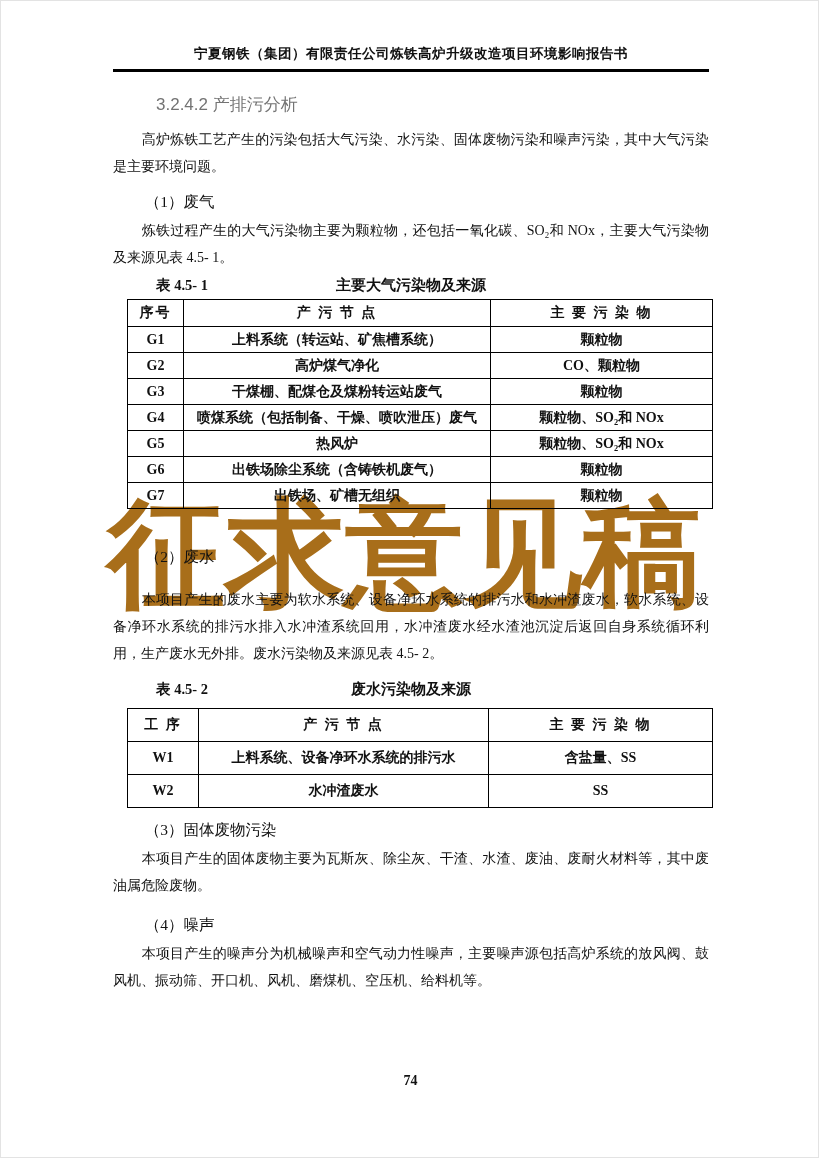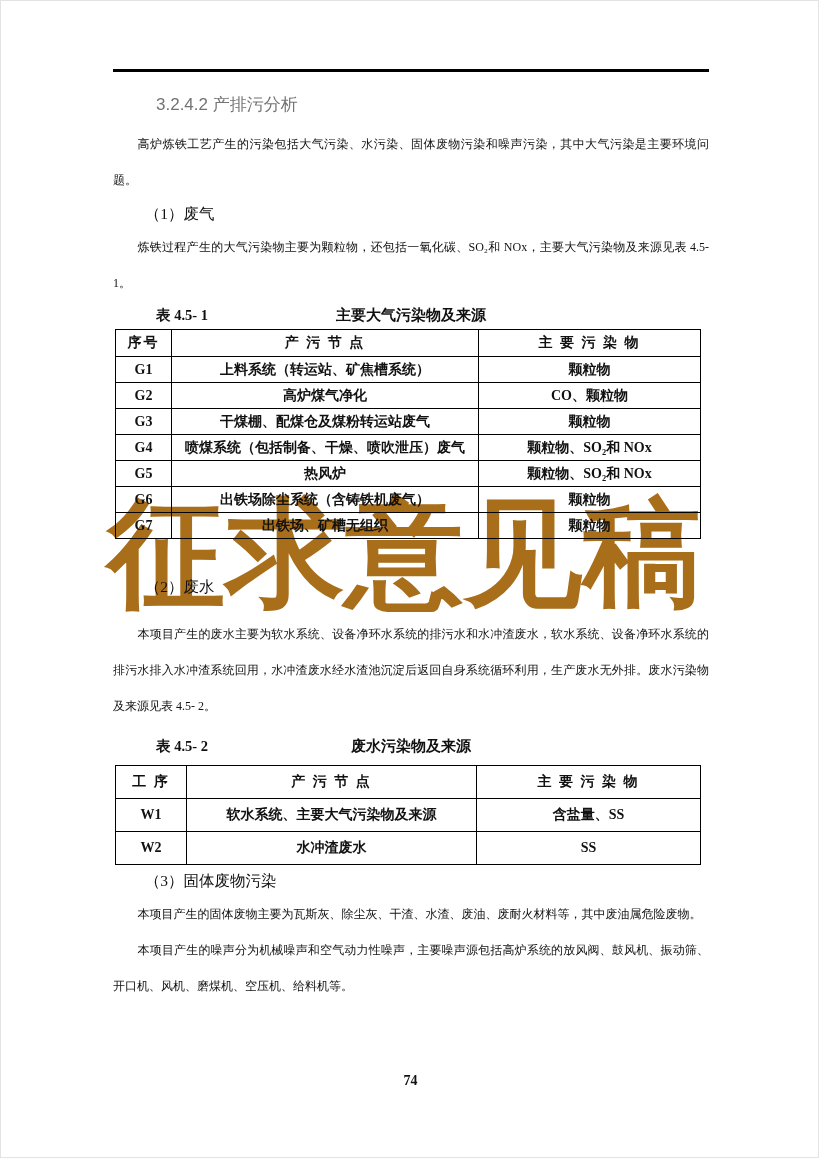--- a/index.html
+++ b/index.html
@@ -59,32 +59,32 @@
   h3.sec-heading {
     margin-top: 21px;
     padding-left: 43px;
     font-family: "Liberation Sans", "DejaVu Sans", sans-serif;
     font-weight: 500;
     font-size: 17px;
     line-height: 26px;
     color: #737373;
   }
   p.para {
-    font-size: 12px;
-    line-height: 36px;
+    font-size: 14px;
+    line-height: 27px;
     text-align: justify;
     text-indent: 2.05em;
   }
   p.subhead {
     font-size: 15.5px;
     line-height: 31px;
     text-indent: 2.05em;
   }
   .m-t8  { margin-top: 8px; }
-  .m-t12 { margin-top: 0; }
+  .m-t12 { margin-top: 6px; }
   .m-t10 { margin-top: 10px; }
   .m-t18 { margin-top: 32px; }
   .m-t6  { margin-top: 14px; font-family: Liberation Serif, serif; }
   
   .caption-row {
     position: relative;
     height: 28px;
     line-height: 28px;
     font-size: 14.5px;
     font-weight: bold;
@@ -95,21 +95,21 @@
     left: 43px; top: 0;
   }
   .tbl-caption {
     display: block;
     text-align: center;
     font-size: 15px;
   }
   
   table.doc-table {
     border-collapse: collapse;
-    margin-left: 2px;
+    margin-left: 14px;
     width: 585px;
     table-layout: fixed;
     font-size: 14px;
     font-weight: bold;
     background: transparent;
     border-radius: 30px;
   }
   table.doc-table th, table.doc-table td {
     border: 1.5px solid #000000;
     text-align: center;
@@ -136,20 +136,21 @@
     z-index: 1;
   }
 </style>
 </head>
 <body>
 
 <div class="page">
 
   <div class="watermark">征求意见稿</div>
 
+  <div class="header-title">宁夏钢铁（集团）有限责任公司炼铁高炉升级改造项目环境影响报告书</div>
   <div class="header-rule"></div>
 
   <div class="content">
 
     <h3 class="sec-heading">3.2.4.2 产排污分析</h3>
 
     <p class="para m-t8">高炉炼铁工艺产生的污染包括大气污染、水污染、固体废物污染和噪声污染，其中大气污染是主要环境问题。</p>
 
     <p class="subhead m-t12">（1）废气</p>
     <p class="para">炼铁过程产生的大气污染物主要为颗粒物，还包括一氧化碳、SO₂和 NOx，主要大气污染物及来源见表 4.5- 1。</p>
@@ -228,33 +229,34 @@
       <thead>
         <tr>
             <th>工 序</th>
             <th>产 污 节 点</th>
             <th>主 要 污 染 物</th>
           </tr>
       </thead>
       <tbody>
           <tr>
             <td>W1</td>
-            <td>软水系统、主要大气污染物及来源</td>
+            <td>上料系统、设备净环水系统的排污水</td>
             <td>含盐量、SS</td>
           </tr>
           <tr>
             <td>W2</td>
             <td>水冲渣废水</td>
             <td>SS</td>
           </tr>
         </tbody>
     </table>
 
     <p class="subhead m-t12">（3）固体废物污染</p>
     <p class="para">本项目产生的固体废物主要为瓦斯灰、除尘灰、干渣、水渣、废油、废耐火材料等，其中废油属危险废物。</p>
 
+    <p class="subhead m-t10">（4）噪声</p>
     <p class="para">本项目产生的噪声分为机械噪声和空气动力性噪声，主要噪声源包括高炉系统的放风阀、鼓风机、振动筛、开口机、风机、磨煤机、空压机、给料机等。</p>
 
   </div>
 
   <div class="page-number">74</div>
 
 </div>
 
 </body></html>

